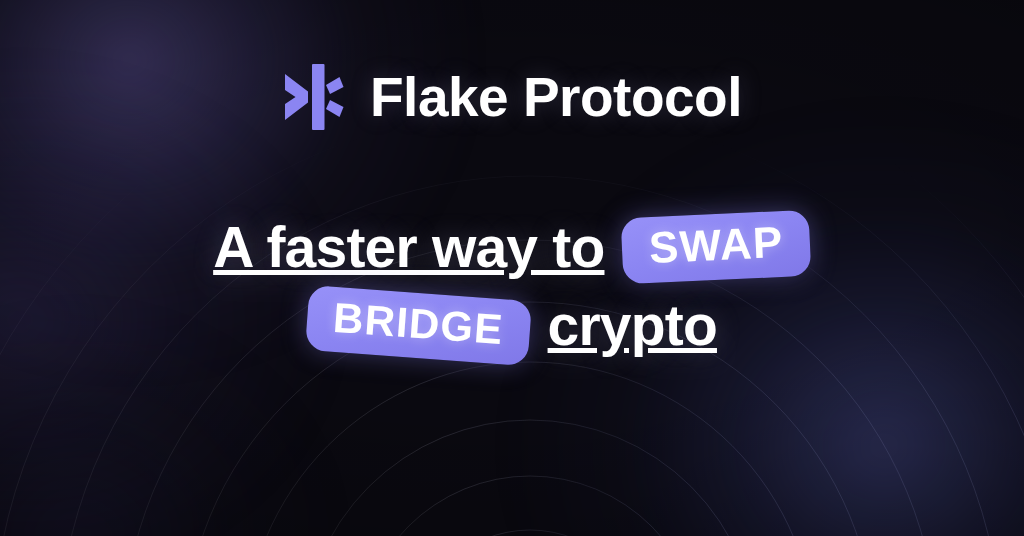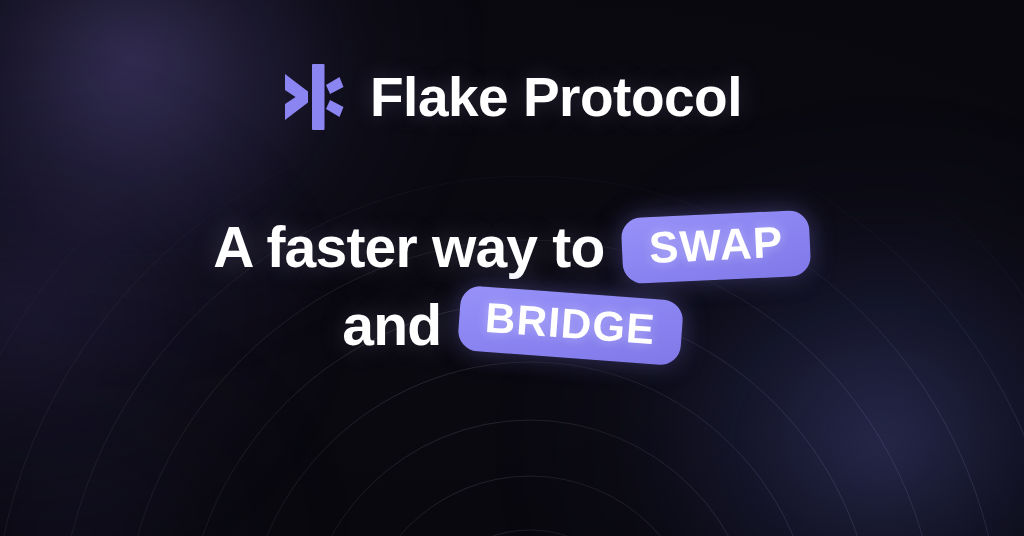--- a/index.html
+++ b/index.html
@@ -144,21 +144,21 @@
   }
   .hl-line {
     display: flex;
     align-items: center;
     justify-content: center;
     gap: 18px;
     height: 78px;
     white-space: nowrap;
     text-shadow: 0 0 26px rgba(160,160,200,0.28);
   }
-  .hl-line .txt { display: inline-block; }
+  .hl-line .txt { display: inline-block; text-decoration: underline; }
 
   
   .badge {
     display: inline-flex;
     align-items: center;
     justify-content: center;
     background: linear-gradient(165deg, #9791f8 0%, #8b85f2 48%, #8078e8 100%);
     color: #ffffff;
     font-weight: 700;
     letter-spacing: 1.2px;
@@ -245,20 +245,20 @@
     </div>
 
     <div class="headline">
 
       <div class="hl-line">
         <span class="txt">A faster way to</span>
         <span class="badge badge-swap">SWAP</span>
       </div>
 
       <div class="hl-line">
-        <span class="txt">and</span>
         <span class="badge badge-bridge">BRIDGE</span>
+        <span class="txt">crypto</span>
       </div>
 
 
     </div>
   </div>
 </div>
 
 </body></html>

